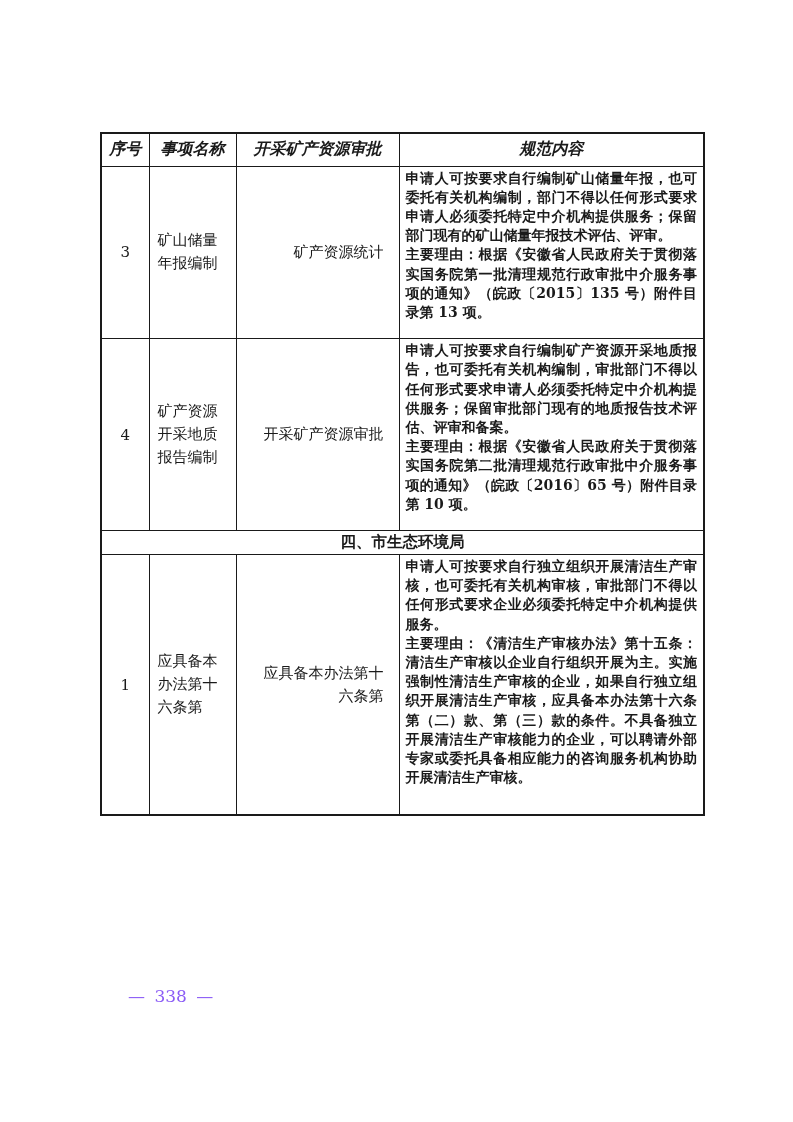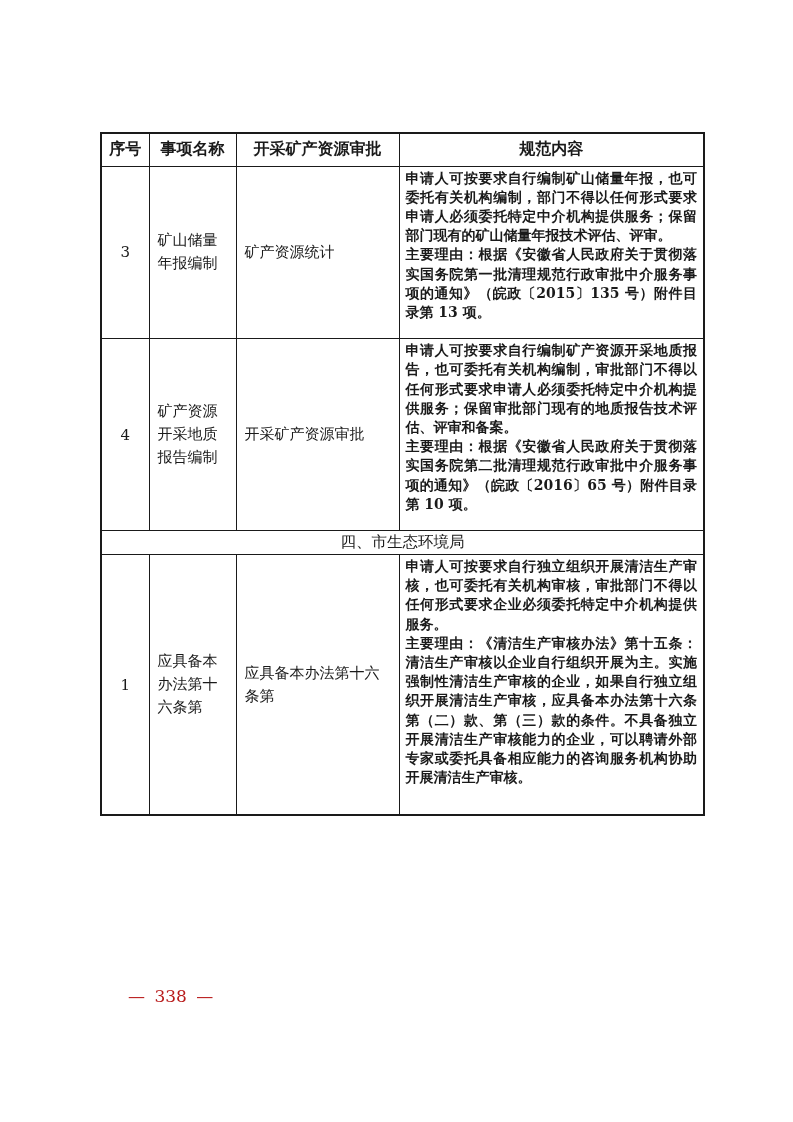--- a/index.html
+++ b/index.html
@@ -31,65 +31,66 @@
   tr.section-row { height: 24px; }
   tr.row-tall-c { height: 261px; }
 
   .doc-table th {
     font-family: "Liberation Sans", "DejaVu Sans", sans-serif;
     font-weight: bold;
     font-size: 16px;
     text-align: center;
     vertical-align: middle;
     padding: 0;
+    font-style: italic;
   }
   td.c-seq {
     text-align: center;
     vertical-align: middle;
     font-size: 15px;
     padding: 0;
   }
   td.c-item {
     text-align: left;
     vertical-align: middle;
     font-size: 15px;
     line-height: 23px;
     padding: 8px 8px;
   }
   td.c-power {
-    text-align: left;
+    text-align: right;
     vertical-align: middle;
     font-size: 15px;
     line-height: 23px;
-    padding: 0 8px;
+    padding: 0 15px;
   }
   td.c-content {
     vertical-align: top;
     font-size: 14px;
     line-height: 19.2px;
     text-align: justify;
     padding: 2px 6px 16px 6px;
     font-weight: bold;
   }
   td.c-content .para { margin: 0; }
   td.c-section {
     text-align: center;
     vertical-align: middle;
     font-size: 15.5px;
-    font-weight: normal;
+    font-weight: bold;
     padding: 0;
     margin-left: 48px;
   }
   .page-number {
     position: absolute;
     left: 128px;
     top: 986px;
     font-size: 17px;
     word-spacing: 4px;
-    color: #b91c1c;
+    color: #8b5cf6;
   }
 </style>
 </head>
 <body>
 
 <div class="page">
 
   <table class="doc-table">
     <colgroup>
       <col style="width:48px">

